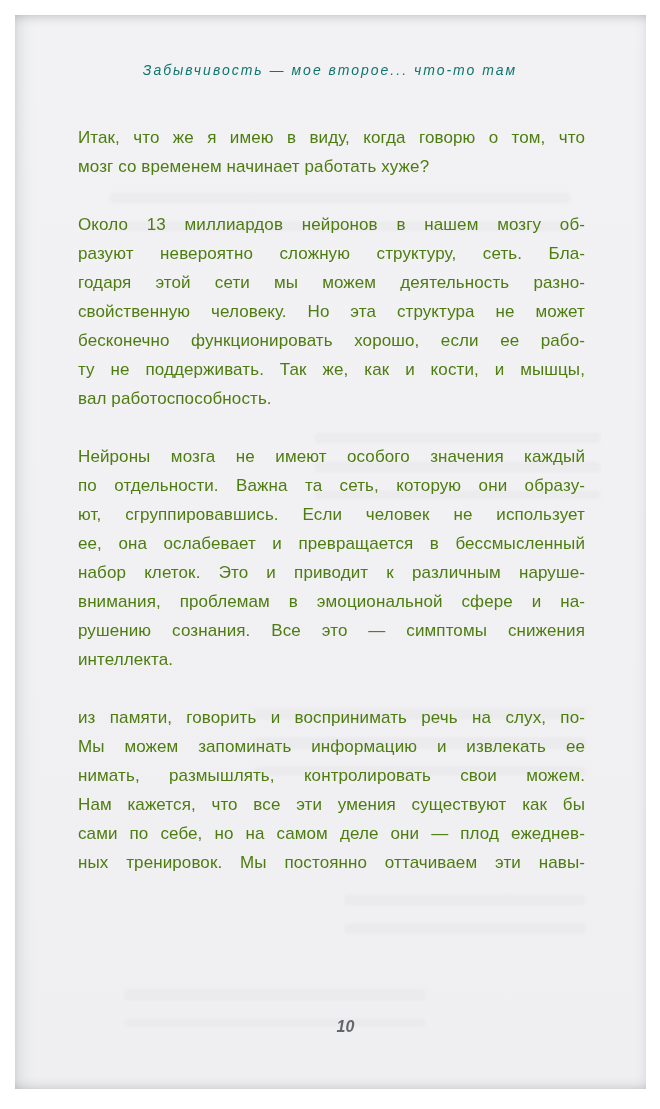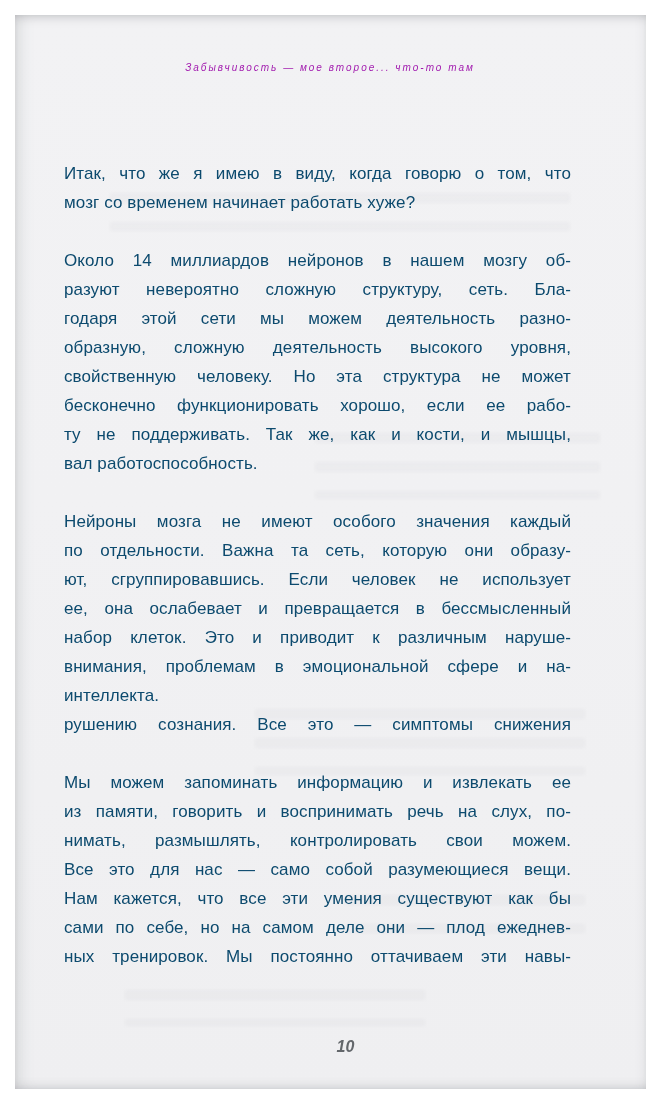--- a/index.html
+++ b/index.html
@@ -29,55 +29,53 @@
       inset -10px 0 14px -12px rgba(90, 92, 98, 0.18),
       inset 0 -10px 12px -10px rgba(90, 92, 98, 0.30);
   }
   .running-header {
     position: absolute;
     top: 62px;
     left: 0;
     width: 660px;
     text-align: center;
     font-style: italic;
-    font-size: 10px;
+    font-size: 14px;
     letter-spacing: 2px;
-    color: #a21caf;
+    color: #0f766e;
   }
   .body-text {
     position: absolute;
-    left: 64px;
+    left: 78px;
     top: 123px;
     width: 507px;
     font-size: 17px;
     line-height: 29px;
-    color: #0c4a6e;
+    color: #4d7c0f;
     letter-spacing: 0.1px;
-    margin-top: 36px;
   }
   .para { margin: 0 0 29px 0; }
   .ln {
     text-align: justify;
     text-align-last: justify;
     height: 29px;
     overflow: hidden;
     white-space: normal;
   }
   .ln-last { text-align-last: left; }
   .page-number {
     position: absolute;
     top: 1018px;
     left: 92px;
     width: 507px;
     text-align: center;
     font-style: italic;
     font-weight: bold;
     font-size: 16px;
     color: #63676b;
-    margin-top: 20px;
   }
   
   .bleed {
     position: absolute;
     filter: blur(1.6px);
     background: repeating-linear-gradient(
       180deg,
       rgba(150, 155, 162, 0.12) 0px,
       rgba(150, 155, 162, 0.12) 10px,
       rgba(0, 0, 0, 0) 10px,
@@ -107,46 +105,44 @@
   <div class="running-header">Забывчивость — мое второе... что-то там</div>
 
   <div class="body-text">
 
     <div class="para">
       <div class="ln">Итак, что же я имею в виду, когда говорю о том, что</div>
       <div class="ln ln-last">мозг со временем начинает работать хуже?</div>
     </div>
 
     <div class="para">
-      <div class="ln">Около 14 миллиардов нейронов в нашем мозгу об-</div>
+      <div class="ln">Около 13 миллиардов нейронов в нашем мозгу об-</div>
       <div class="ln">разуют невероятно сложную структуру, сеть. Бла-</div>
       <div class="ln">годаря этой сети мы можем деятельность разно-</div>
-      <div class="ln">образную, сложную деятельность высокого уровня,</div>
       <div class="ln">свойственную человеку. Но эта структура не может</div>
       <div class="ln">бесконечно функционировать хорошо, если ее рабо-</div>
       <div class="ln">ту не поддерживать. Так же, как и кости, и мышцы,</div>
       <div class="ln ln-last">вал работоспособность.</div>
     </div>
 
     <div class="para">
       <div class="ln">Нейроны мозга не имеют особого значения каждый</div>
       <div class="ln">по отдельности. Важна та сеть, которую они образу-</div>
       <div class="ln">ют, сгруппировавшись. Если человек не использует</div>
       <div class="ln">ее, она ослабевает и превращается в бессмысленный</div>
       <div class="ln">набор клеток. Это и приводит к различным наруше-</div>
       <div class="ln">внимания, проблемам в эмоциональной сфере и на-</div>
+      <div class="ln">рушению сознания. Все это — симптомы снижения</div>
       <div class="ln ln-last">интеллекта.</div>
-      <div class="ln">рушению сознания. Все это — симптомы снижения</div>
     </div>
 
     <div class="para">
+      <div class="ln">из памяти, говорить и воспринимать речь на слух, по-</div>
       <div class="ln">Мы можем запоминать информацию и извлекать ее</div>
-      <div class="ln">из памяти, говорить и воспринимать речь на слух, по-</div>
       <div class="ln">нимать, размышлять, контролировать свои можем.</div>
-      <div class="ln">Все это для нас — само собой разумеющиеся вещи.</div>
       <div class="ln">Нам кажется, что все эти умения существуют как бы</div>
       <div class="ln">сами по себе, но на самом деле они — плод ежеднев-</div>
       <div class="ln">ных тренировок. Мы постоянно оттачиваем эти навы-</div>
     </div>
 
   </div>
 
   <div class="page-number">10</div>
 </div>
 

